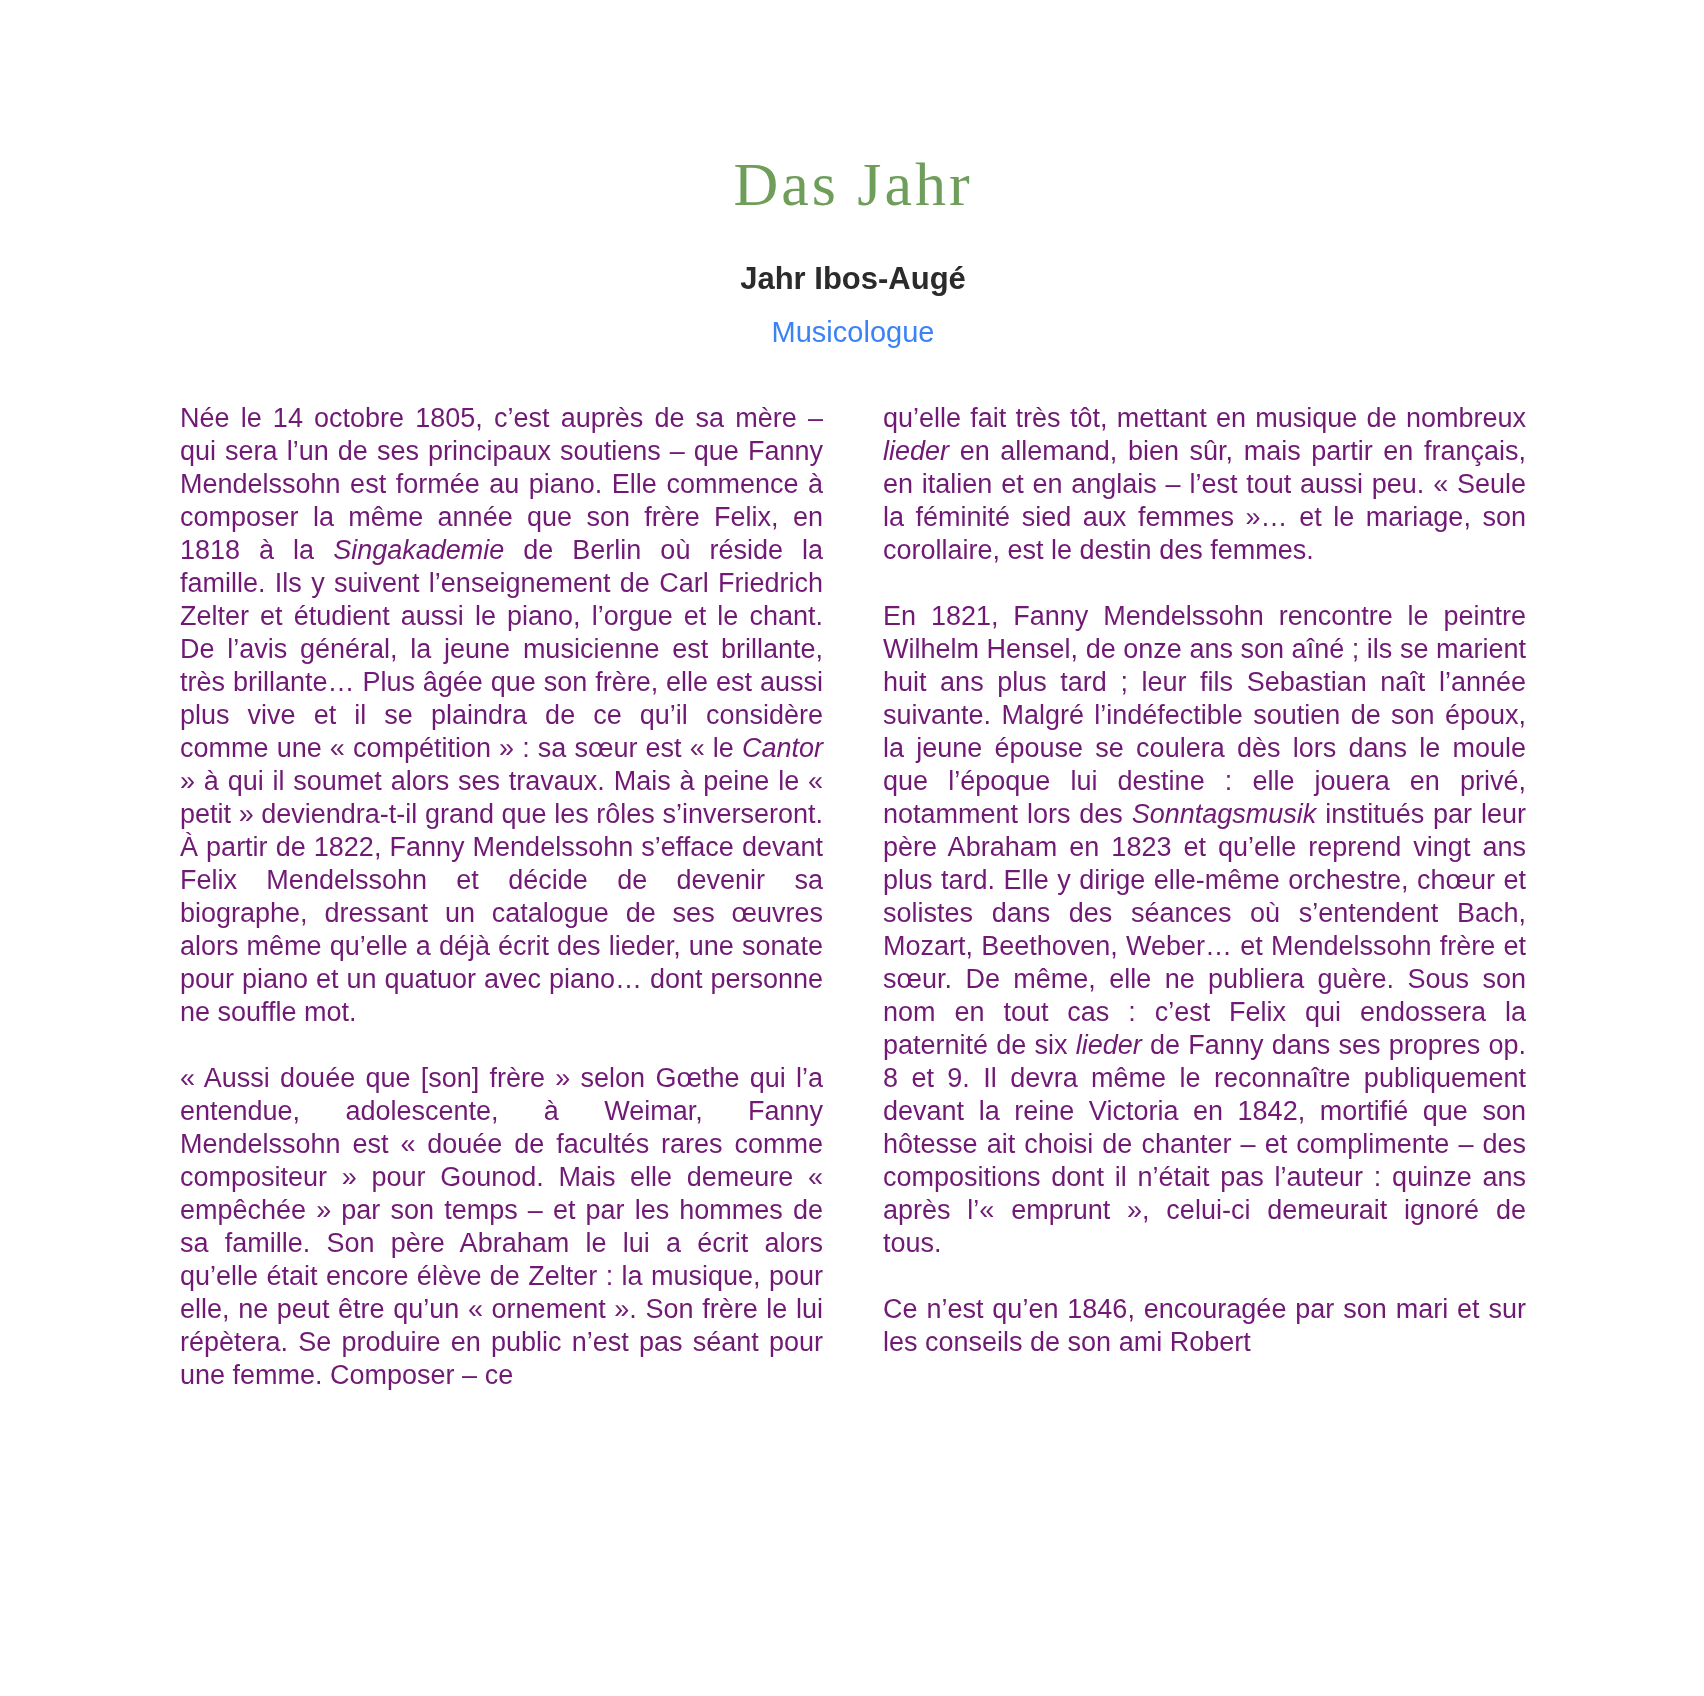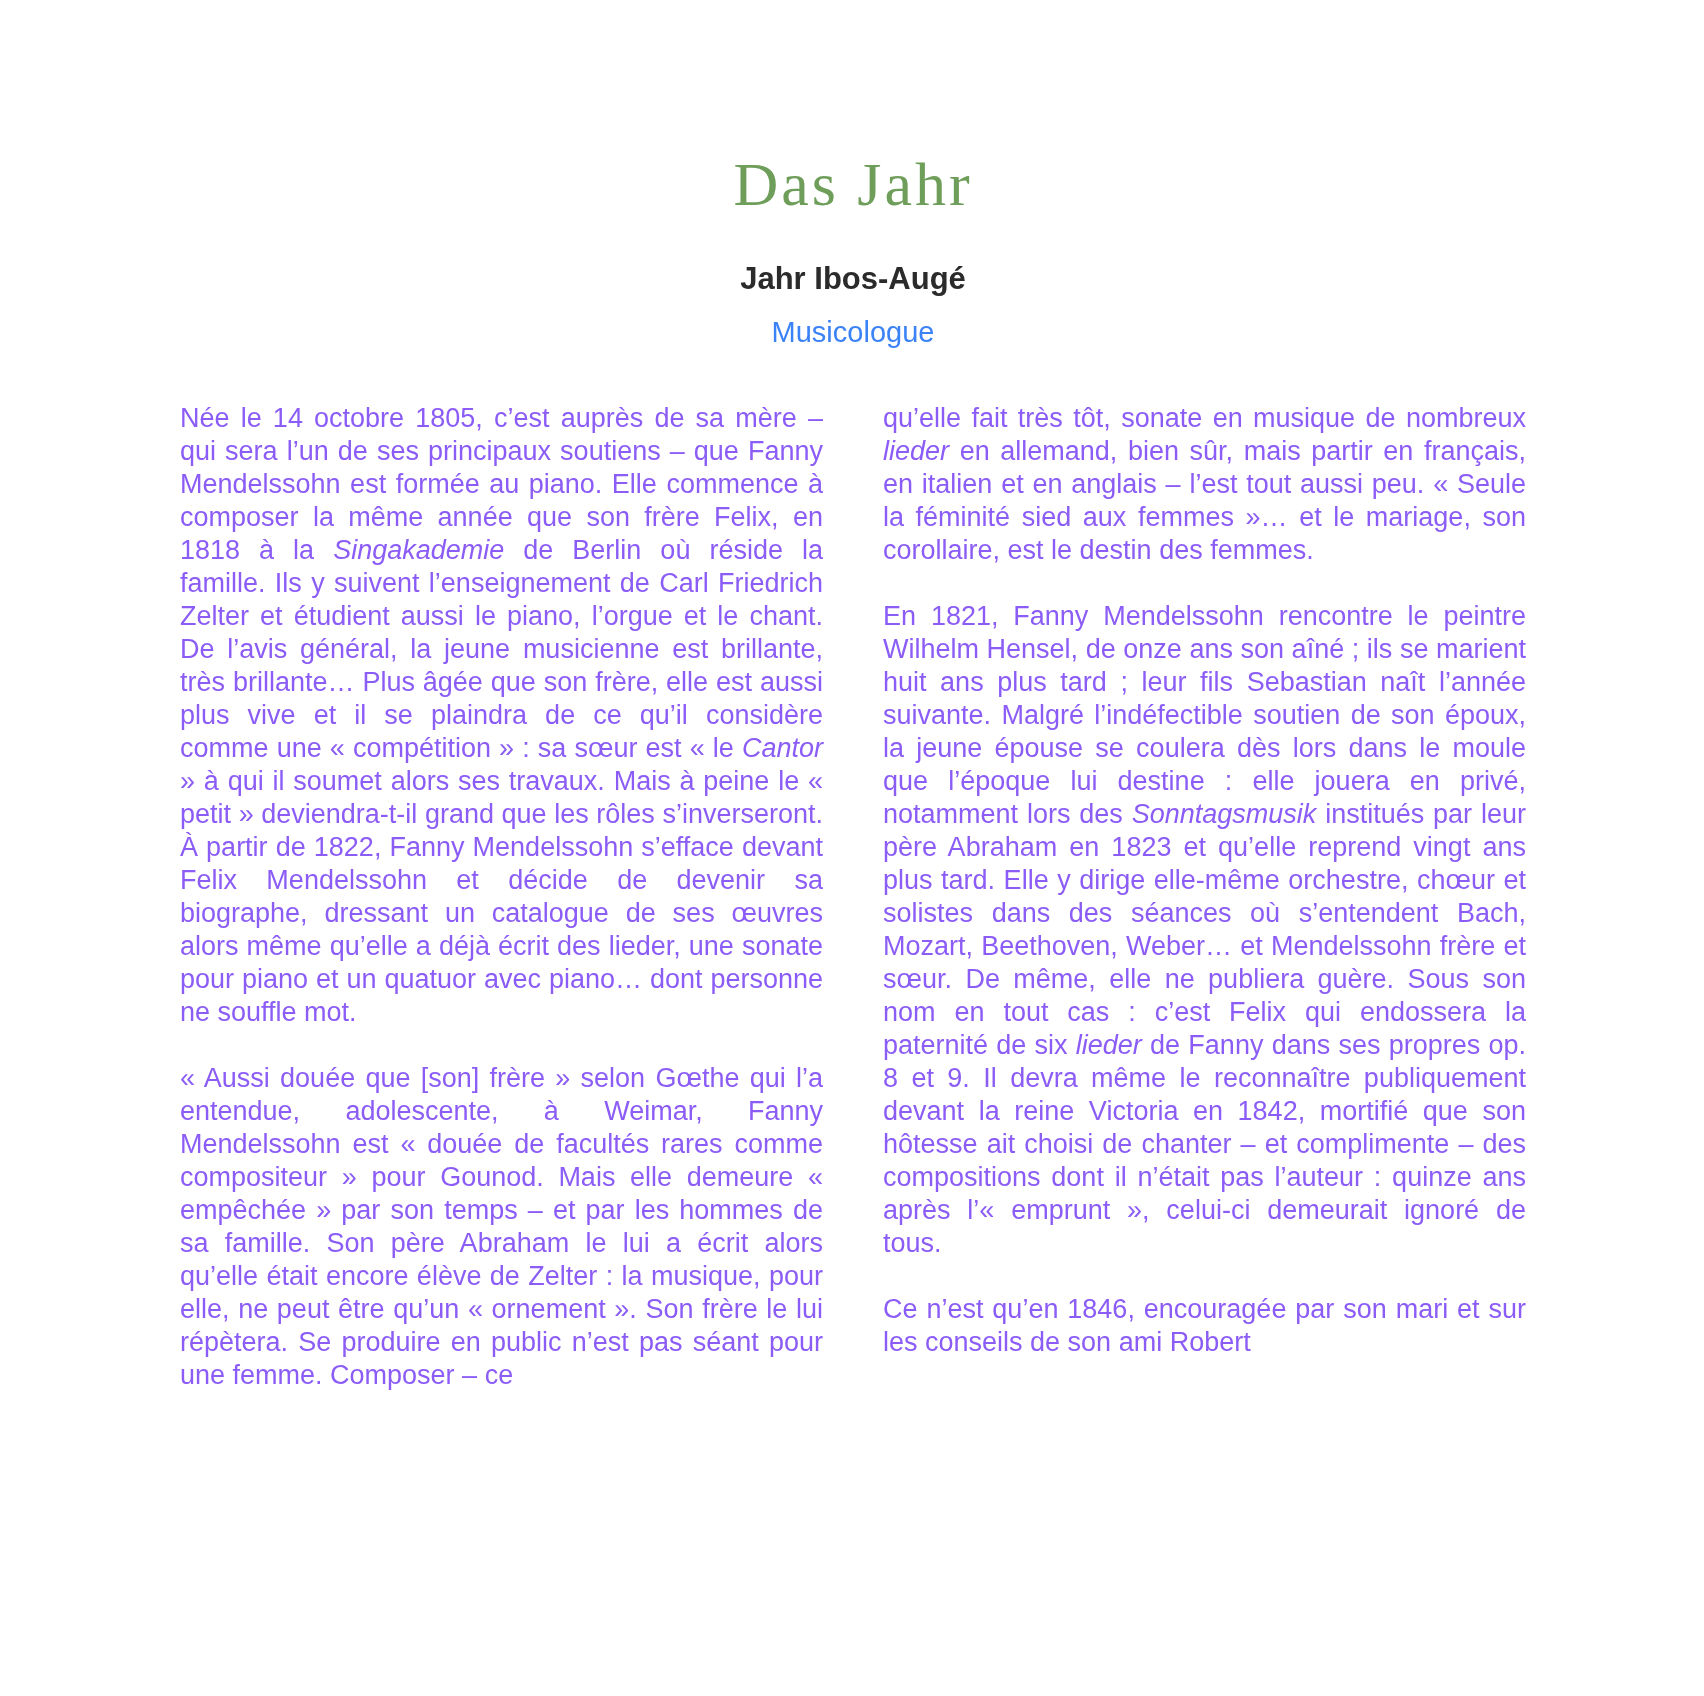--- a/index.html
+++ b/index.html
@@ -49,39 +49,39 @@
     display: flex;
     gap: 60px;
   }
   .col {
     flex: 1 1 0;
     font-size: 27px;
     line-height: 33px;
     font-weight: 300;
     text-align: justify;
     hyphens: none;
-    color: #8b5cf6;
+    color: #701a75;
   }
   .col p {
     margin: 0 0 33px 0;
   }
   .col em {
   }
 </style>
 </head>
 <body style="background: rgb(255, 255, 255);">
 
 <div class="page">
   <h1 class="title" style="color: rgb(110, 158, 90);">Das Jahr</h1>
   <div class="author">Jahr Ibos-Augé</div>
   <div class="role">Musicologue</div>
   <div class="columns">
     <div class="col">
         <p><span>Née le 14 octobre 1805, c’est auprès de sa mère – qui sera l’un de ses principaux soutiens – que Fanny Mendelssohn est formée au piano. Elle commence à composer la même année que son frère Felix, en 1818 à la </span><em>Singakademie</em><span> de Berlin où réside la famille. Ils y suivent l’enseignement de Carl Friedrich Zelter et étudient aussi le piano, l’orgue et le chant. De l’avis général, la jeune musicienne est brillante, très brillante… Plus âgée que son frère, elle est aussi plus vive et il se plaindra de ce qu’il considère comme une « compétition » : sa sœur est « le </span><em>Cantor</em><span> » à qui il soumet alors ses travaux. Mais à peine le « petit » deviendra-t-il grand que les rôles s’inverseront. À partir de 1822, Fanny Mendelssohn s’efface devant Felix Mendelssohn et décide de devenir sa biographe, dressant un catalogue de ses œuvres alors même qu’elle a déjà écrit des lieder, une sonate pour piano et un quatuor avec piano… dont personne ne souffle mot.</span></p>
         <p><span>« Aussi douée que [son] frère » selon Gœthe qui l’a entendue, adolescente, à Weimar, Fanny Mendelssohn est « douée de facultés rares comme compositeur » pour Gounod. Mais elle demeure « empêchée » par son temps – et par les hommes de sa famille. Son père Abraham le lui a écrit alors qu’elle était encore élève de Zelter : la musique, pour elle, ne peut être qu’un « ornement ». Son frère le lui répètera. Se produire en public n’est pas séant pour une femme. Composer – ce</span></p>
       </div>
     <div class="col">
-        <p><span>qu’elle fait très tôt, sonate en musique de nombreux </span><em>lieder</em><span> en allemand, bien sûr, mais partir en français, en italien et en anglais – l’est tout aussi peu. « Seule la féminité sied aux femmes »… et le mariage, son corollaire, est le destin des femmes.</span></p>
+        <p><span>qu’elle fait très tôt, mettant en musique de nombreux </span><em>lieder</em><span> en allemand, bien sûr, mais partir en français, en italien et en anglais – l’est tout aussi peu. « Seule la féminité sied aux femmes »… et le mariage, son corollaire, est le destin des femmes.</span></p>
         <p><span>En 1821, Fanny Mendelssohn rencontre le peintre Wilhelm Hensel, de onze ans son aîné ; ils se marient huit ans plus tard ; leur fils Sebastian naît l’année suivante. Malgré l’indéfectible soutien de son époux, la jeune épouse se coulera dès lors dans le moule que l’époque lui destine : elle jouera en privé, notamment lors des </span><em>Sonntagsmusik</em><span> institués par leur père Abraham en 1823 et qu’elle reprend vingt ans plus tard. Elle y dirige elle-même orchestre, chœur et solistes dans des séances où s’entendent Bach, Mozart, Beethoven, Weber… et Mendelssohn frère et sœur. De même, elle ne publiera guère. Sous son nom en tout cas : c’est Felix qui endossera la paternité de six </span><em>lieder</em><span> de Fanny dans ses propres op. 8 et 9. Il devra même le reconnaître publiquement devant la reine Victoria en 1842, mortifié que son hôtesse ait choisi de chanter – et complimente – des compositions dont il n’était pas l’auteur : quinze ans après l’« emprunt », celui-ci demeurait ignoré de tous.</span></p>
         <p><span>Ce n’est qu’en 1846, encouragée par son mari et sur les conseils de son ami Robert</span></p>
       </div>
   </div>
 </div>
 
 </body></html>

